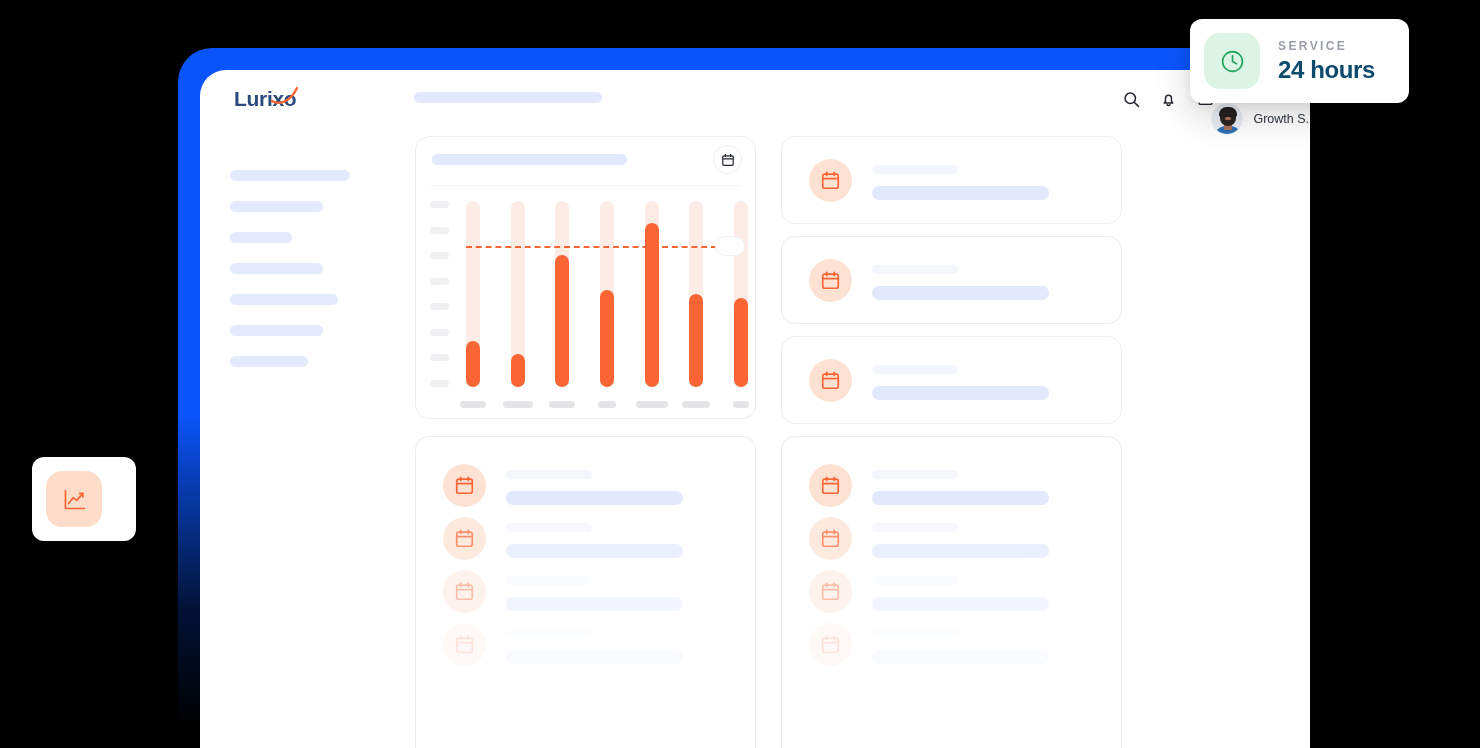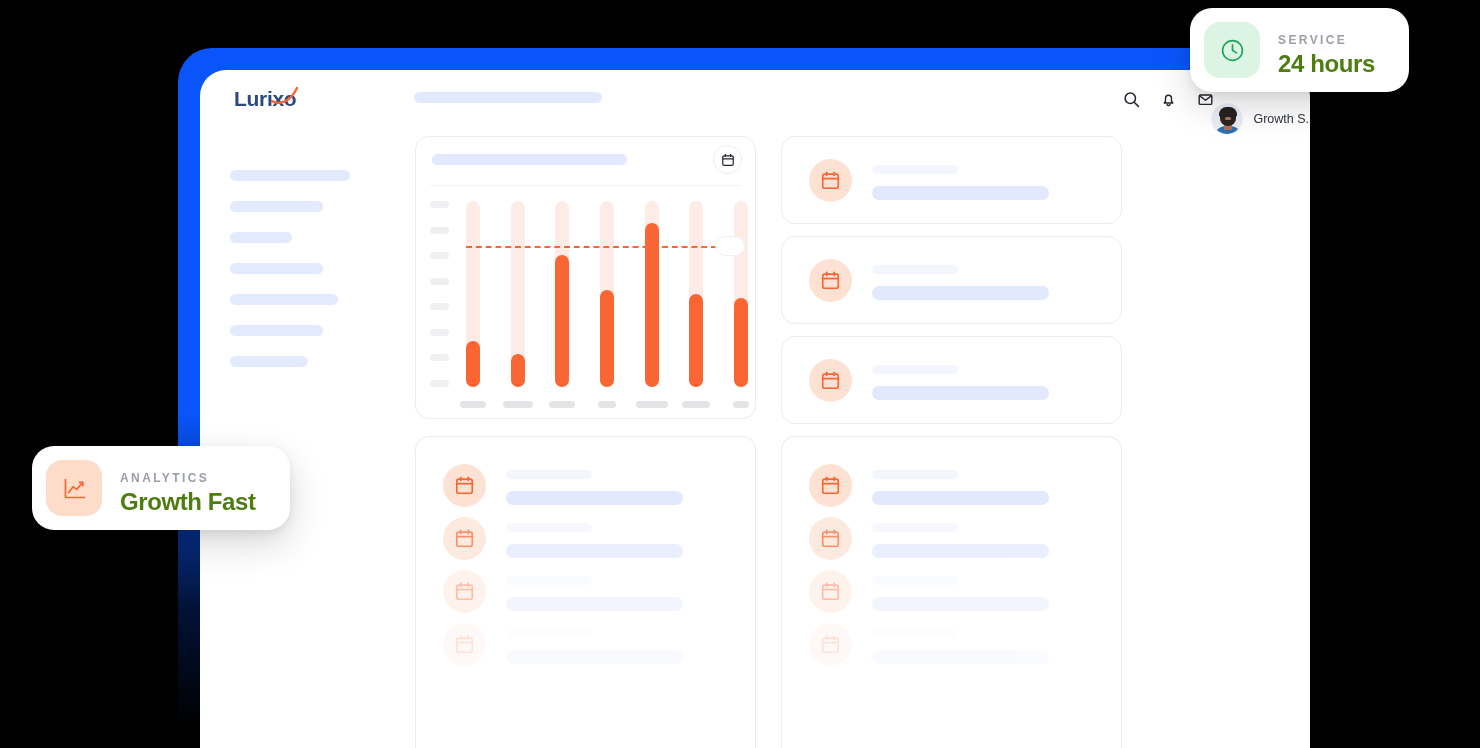--- a/index.html
+++ b/index.html
@@ -270,26 +270,27 @@
     left: 90px; top: 32px;
     width: 177px; height: 14px;
     border-radius: 7px;
     background: #e2e8fd;
   }
 
   
   .float-badge {
     position: absolute;
     background: #ffffff;
-    border-radius: 22px;
+    border-radius: 12px;
     box-shadow: 0 14px 36px rgba(0,0,0,0.16), 0 3px 10px rgba(0,0,0,0.07);
     display: flex;
-    align-items: flex-end;
+    align-items: center;
     padding: 14px 34px 14px 14px;
     gap: 18px;
+    margin-top: 11px;
   }
   #badge-service  { left: 1190px; top: 8px; }
   #badge-analytics{ left: 32px;  top: 446px; }
 
   .badge-icon {
     width: 56px; height: 56px;
     border-radius: 16px;
     display: flex; align-items: center; justify-content: center;
     flex: none;
   }
@@ -299,21 +300,21 @@
   .badge-kicker {
     font-size: 12px;
     letter-spacing: 2.4px;
     color: #9a9ea6;
     font-weight: bold;
     margin-bottom: 3px;
   }
   .badge-value {
     font-size: 24px;
     font-weight: bold;
-    color: #4d7c0f;
+    color: #0c4a6e;
     letter-spacing: -0.4px;
     white-space: nowrap;
   }
 </style>
 </head>
 <body>
 
 <div id="device-frame"></div>
 
 <div id="device-screen">
@@ -597,17 +598,13 @@
 </div>
 
 <div class="float-badge" id="badge-analytics">
   <div class="badge-icon">
     <svg viewBox="0 0 30 30" width="27" height="27">
       <path d="M5 5 V25 H26" fill="none" stroke="#f96634" stroke-width="1.9" stroke-linecap="round" stroke-linejoin="round"></path>
       <path d="M8.5 19.5 L13.5 13 L17.5 16 L24 8.5" fill="none" stroke="#f96634" stroke-width="1.9" stroke-linecap="round" stroke-linejoin="round"></path>
       <path d="M20.6 8.3 H24.3 V12" fill="none" stroke="#f96634" stroke-width="1.9" stroke-linecap="round" stroke-linejoin="round"></path>
     </svg>
   </div>
-  <div>
-    <div class="badge-kicker">ANALYTICS</div>
-    <div class="badge-value">Growth Fast</div>
-  </div>
 </div>
 
 </body></html>

